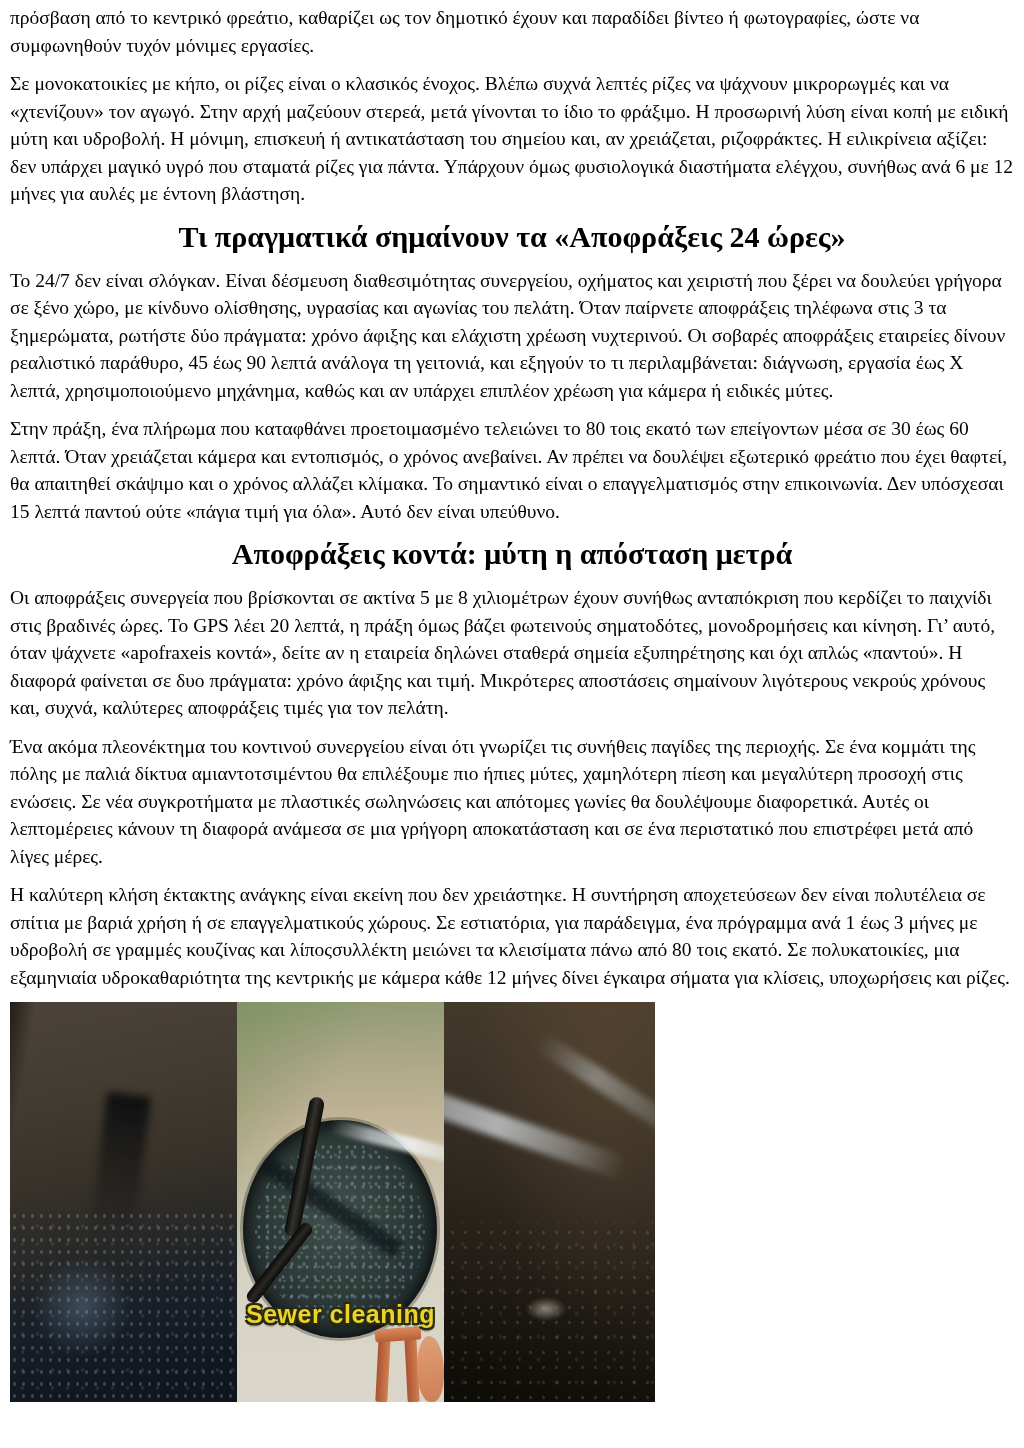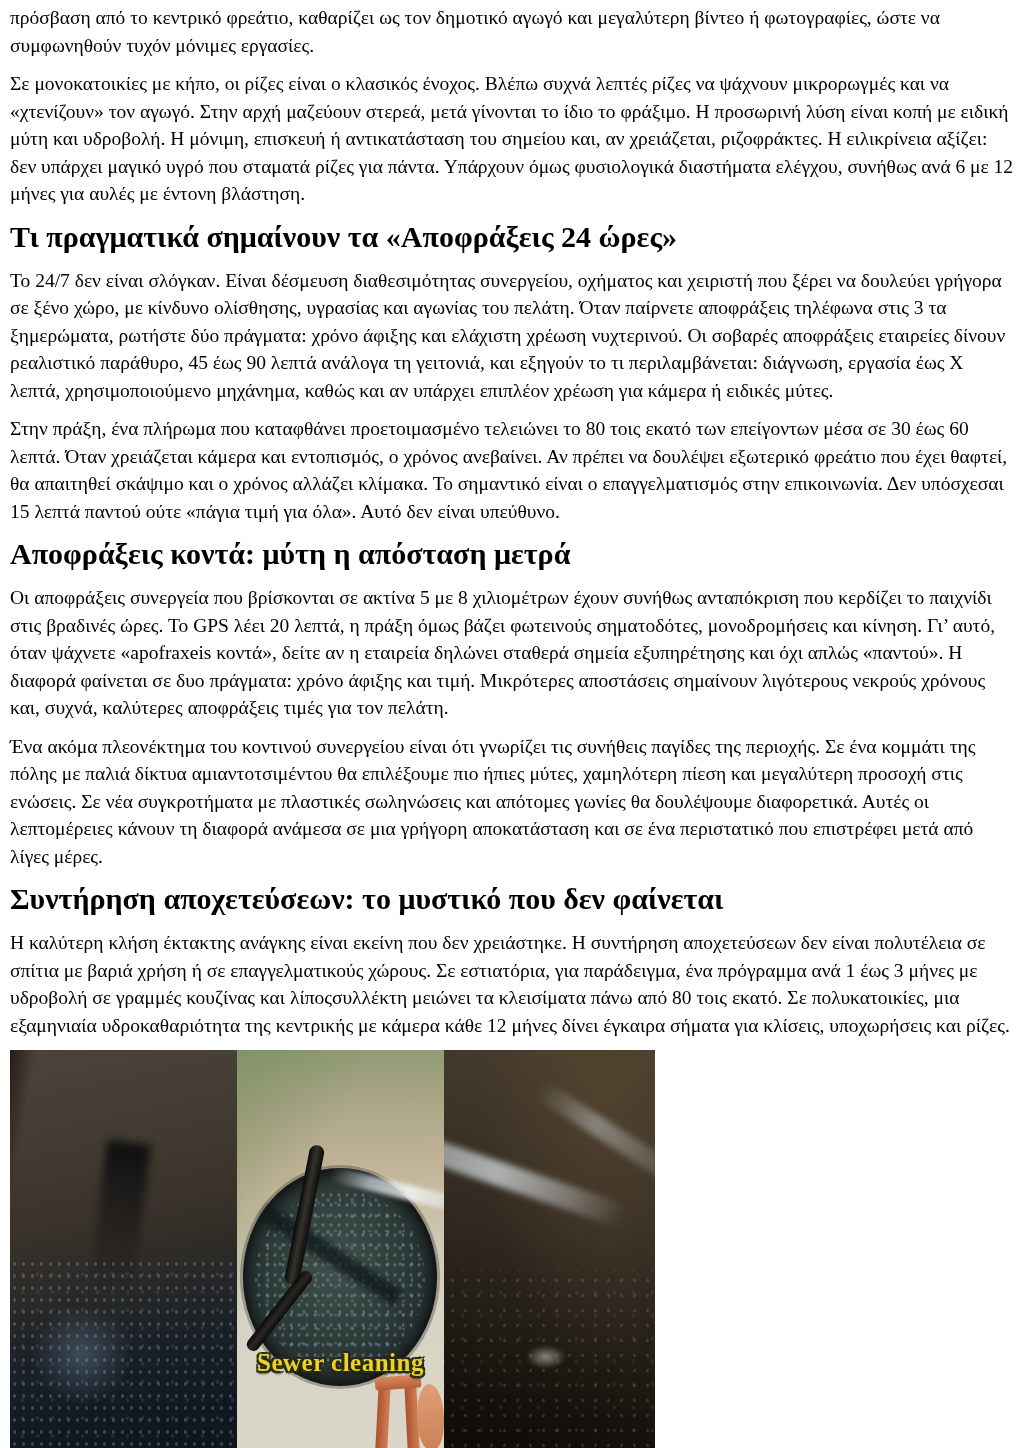--- a/index.html
+++ b/index.html
@@ -15,20 +15,21 @@
     line-height: 27.5px;
     color: #000000;
     background: #ffffff;
   }
   p { margin: 0 0 11px 0; }
   h2 {
     font-size: 30px;
     line-height: 35px;
     font-weight: 700;
     margin: 8px 0 13px 0;
+    text-align: center;
   }
 
   
   .figure {
     position: relative;
     width: 645px;
     height: 400px;
     margin: 2px 0 0 0;
     display: flex;
     background: #111;
@@ -106,21 +107,21 @@
   }
   .mid-jet {
     position: absolute; left: 92px; top: 132px; width: 135px; height: 15px;
     background: linear-gradient(90deg, rgba(230,236,238,0) 0%, rgba(230,236,238,0.65) 30%, rgba(240,244,246,0.85) 60%, rgba(230,236,238,0.35) 100%);
     transform: rotate(14deg);
     filter: blur(2px);
   }
   .caption {
     position: absolute; left: 0; right: 0; top: 299px;
     text-align: center;
-    font-family: Liberation Serif, serif;
+    font-family: Liberation Sans, sans-serif;
     font-weight: 700;
     font-size: 25px;
     letter-spacing: 0.5px;
     color: #e9d32c;
     text-shadow:
       -2px -2px 0 #2a2a10, 2px -2px 0 #2a2a10,
       -2px 2px 0 #2a2a10, 2px 2px 0 #2a2a10,
       0 3px 2px rgba(20,20,5,0.8);
     z-index: 3;
   }
@@ -175,37 +176,36 @@
     background: radial-gradient(closest-side, rgba(210,205,185,0.6), rgba(210,205,185,0) 80%);
     border-radius: 50%;
     filter: blur(1px);
   }
 </style>
 </head>
 <body>
 
 <article>
 
-  <p>πρόσβαση από το κεντρικό φρεάτιο, καθαρίζει ως τον δημοτικό αγωγό και μεγαλύτερη βίντεο ή φωτογραφίες, ώστε να συμφωνηθούν τυχόν μόνιμες εργασίες.</p>
+  <p>πρόσβαση από το κεντρικό φρεάτιο, καθαρίζει ως τον δημοτικό έχουν και παραδίδει βίντεο ή φωτογραφίες, ώστε να συμφωνηθούν τυχόν μόνιμες εργασίες.</p>
   <p>Σε μονοκατοικίες με κήπο, οι ρίζες είναι ο κλασικός ένοχος. Βλέπω συχνά λεπτές ρίζες να ψάχνουν μικρορωγμές και να «χτενίζουν» τον αγωγό. Στην αρχή μαζεύουν στερεά, μετά γίνονται το ίδιο το φράξιμο. Η προσωρινή λύση είναι κοπή με ειδική μύτη και υδροβολή. Η μόνιμη, επισκευή ή αντικατάσταση του σημείου και, αν χρειάζεται, ριζοφράκτες. Η ειλικρίνεια αξίζει: δεν υπάρχει μαγικό υγρό που σταματά ρίζες για πάντα. Υπάρχουν όμως φυσιολογικά διαστήματα ελέγχου, συνήθως ανά 6 με 12 μήνες για αυλές με έντονη βλάστηση.</p>
 
   <section>
     <h2>Τι πραγματικά σημαίνουν τα «Αποφράξεις 24 ώρες»</h2>
     <p>Το 24/7 δεν είναι σλόγκαν. Είναι δέσμευση διαθεσιμότητας συνεργείου, οχήματος και χειριστή που ξέρει να δουλεύει γρήγορα σε ξένο χώρο, με κίνδυνο ολίσθησης, υγρασίας και αγωνίας του πελάτη. Όταν παίρνετε αποφράξεις τηλέφωνα στις 3 τα ξημερώματα, ρωτήστε δύο πράγματα: χρόνο άφιξης και ελάχιστη χρέωση νυχτερινού. Οι σοβαρές αποφράξεις εταιρείες δίνουν ρεαλιστικό παράθυρο, 45 έως 90 λεπτά ανάλογα τη γειτονιά, και εξηγούν το τι περιλαμβάνεται: διάγνωση, εργασία έως Χ λεπτά, χρησιμοποιούμενο μηχάνημα, καθώς και αν υπάρχει επιπλέον χρέωση για κάμερα ή ειδικές μύτες.</p>
     <p>Στην πράξη, ένα πλήρωμα που καταφθάνει προετοιμασμένο τελειώνει το 80 τοις εκατό των επείγοντων μέσα σε 30 έως 60 λεπτά. Όταν χρειάζεται κάμερα και εντοπισμός, ο χρόνος ανεβαίνει. Αν πρέπει να δουλέψει εξωτερικό φρεάτιο που έχει θαφτεί, θα απαιτηθεί σκάψιμο και ο χρόνος αλλάζει κλίμακα. Το σημαντικό είναι ο επαγγελματισμός στην επικοινωνία. Δεν υπόσχεσαι 15 λεπτά παντού ούτε «πάγια τιμή για όλα». Αυτό δεν είναι υπεύθυνο.</p>
   </section>
 
   <section>
     <h2>Αποφράξεις κοντά: μύτη η απόσταση μετρά</h2>
     <p>Οι αποφράξεις συνεργεία που βρίσκονται σε ακτίνα 5 με 8 χιλιομέτρων έχουν συνήθως ανταπόκριση που κερδίζει το παιχνίδι στις βραδινές ώρες. Το GPS λέει 20 λεπτά, η πράξη όμως βάζει φωτεινούς σηματοδότες, μονοδρομήσεις και κίνηση. Γι’ αυτό, όταν ψάχνετε «apofraxeis κοντά», δείτε αν η εταιρεία δηλώνει σταθερά σημεία εξυπηρέτησης και όχι απλώς «παντού». Η διαφορά φαίνεται σε δυο πράγματα: χρόνο άφιξης και τιμή. Μικρότερες αποστάσεις σημαίνουν λιγότερους νεκρούς χρόνους και, συχνά, καλύτερες αποφράξεις τιμές για τον πελάτη.</p>
     <p>Ένα ακόμα πλεονέκτημα του κοντινού συνεργείου είναι ότι γνωρίζει τις συνήθεις παγίδες της περιοχής. Σε ένα κομμάτι της πόλης με παλιά δίκτυα αμιαντοτσιμέντου θα επιλέξουμε πιο ήπιες μύτες, χαμηλότερη πίεση και μεγαλύτερη προσοχή στις ενώσεις. Σε νέα συγκροτήματα με πλαστικές σωληνώσεις και απότομες γωνίες θα δουλέψουμε διαφορετικά. Αυτές οι λεπτομέρειες κάνουν τη διαφορά ανάμεσα σε μια γρήγορη αποκατάσταση και σε ένα περιστατικό που επιστρέφει μετά από λίγες μέρες.</p>
   </section>
 
   <section>
-    <h2>Συντήρηση αποχετεύσεων: το μυστικό που δεν φαίνεται</h2>
     <p>Η καλύτερη κλήση έκτακτης ανάγκης είναι εκείνη που δεν χρειάστηκε. Η συντήρηση αποχετεύσεων δεν είναι πολυτέλεια σε σπίτια με βαριά χρήση ή σε επαγγελματικούς χώρους. Σε εστιατόρια, για παράδειγμα, ένα πρόγραμμα ανά 1 έως 3 μήνες με υδροβολή σε γραμμές κουζίνας και λίποςσυλλέκτη μειώνει τα κλεισίματα πάνω από 80 τοις εκατό. Σε πολυκατοικίες, μια εξαμηνιαία υδροκαθαριότητα της κεντρικής με κάμερα κάθε 12 μήνες δίνει έγκαιρα σήματα για κλίσεις, υποχωρήσεις και ρίζες.</p>
   </section>
 
   <figure class="figure" role="img" aria-label="Τρίπτυχο καρέ βίντεο: φρεάτιο αποχέτευσης με σκούρα λιμνάζοντα νερά, μαύρο σωλήνα υδροβολής και πίδακες νερού">
 
     <div class="panel panel-left">
       <div class="left-streak"></div>
       <div class="left-glow"></div>
       <div class="speckles"></div>
     </div>

